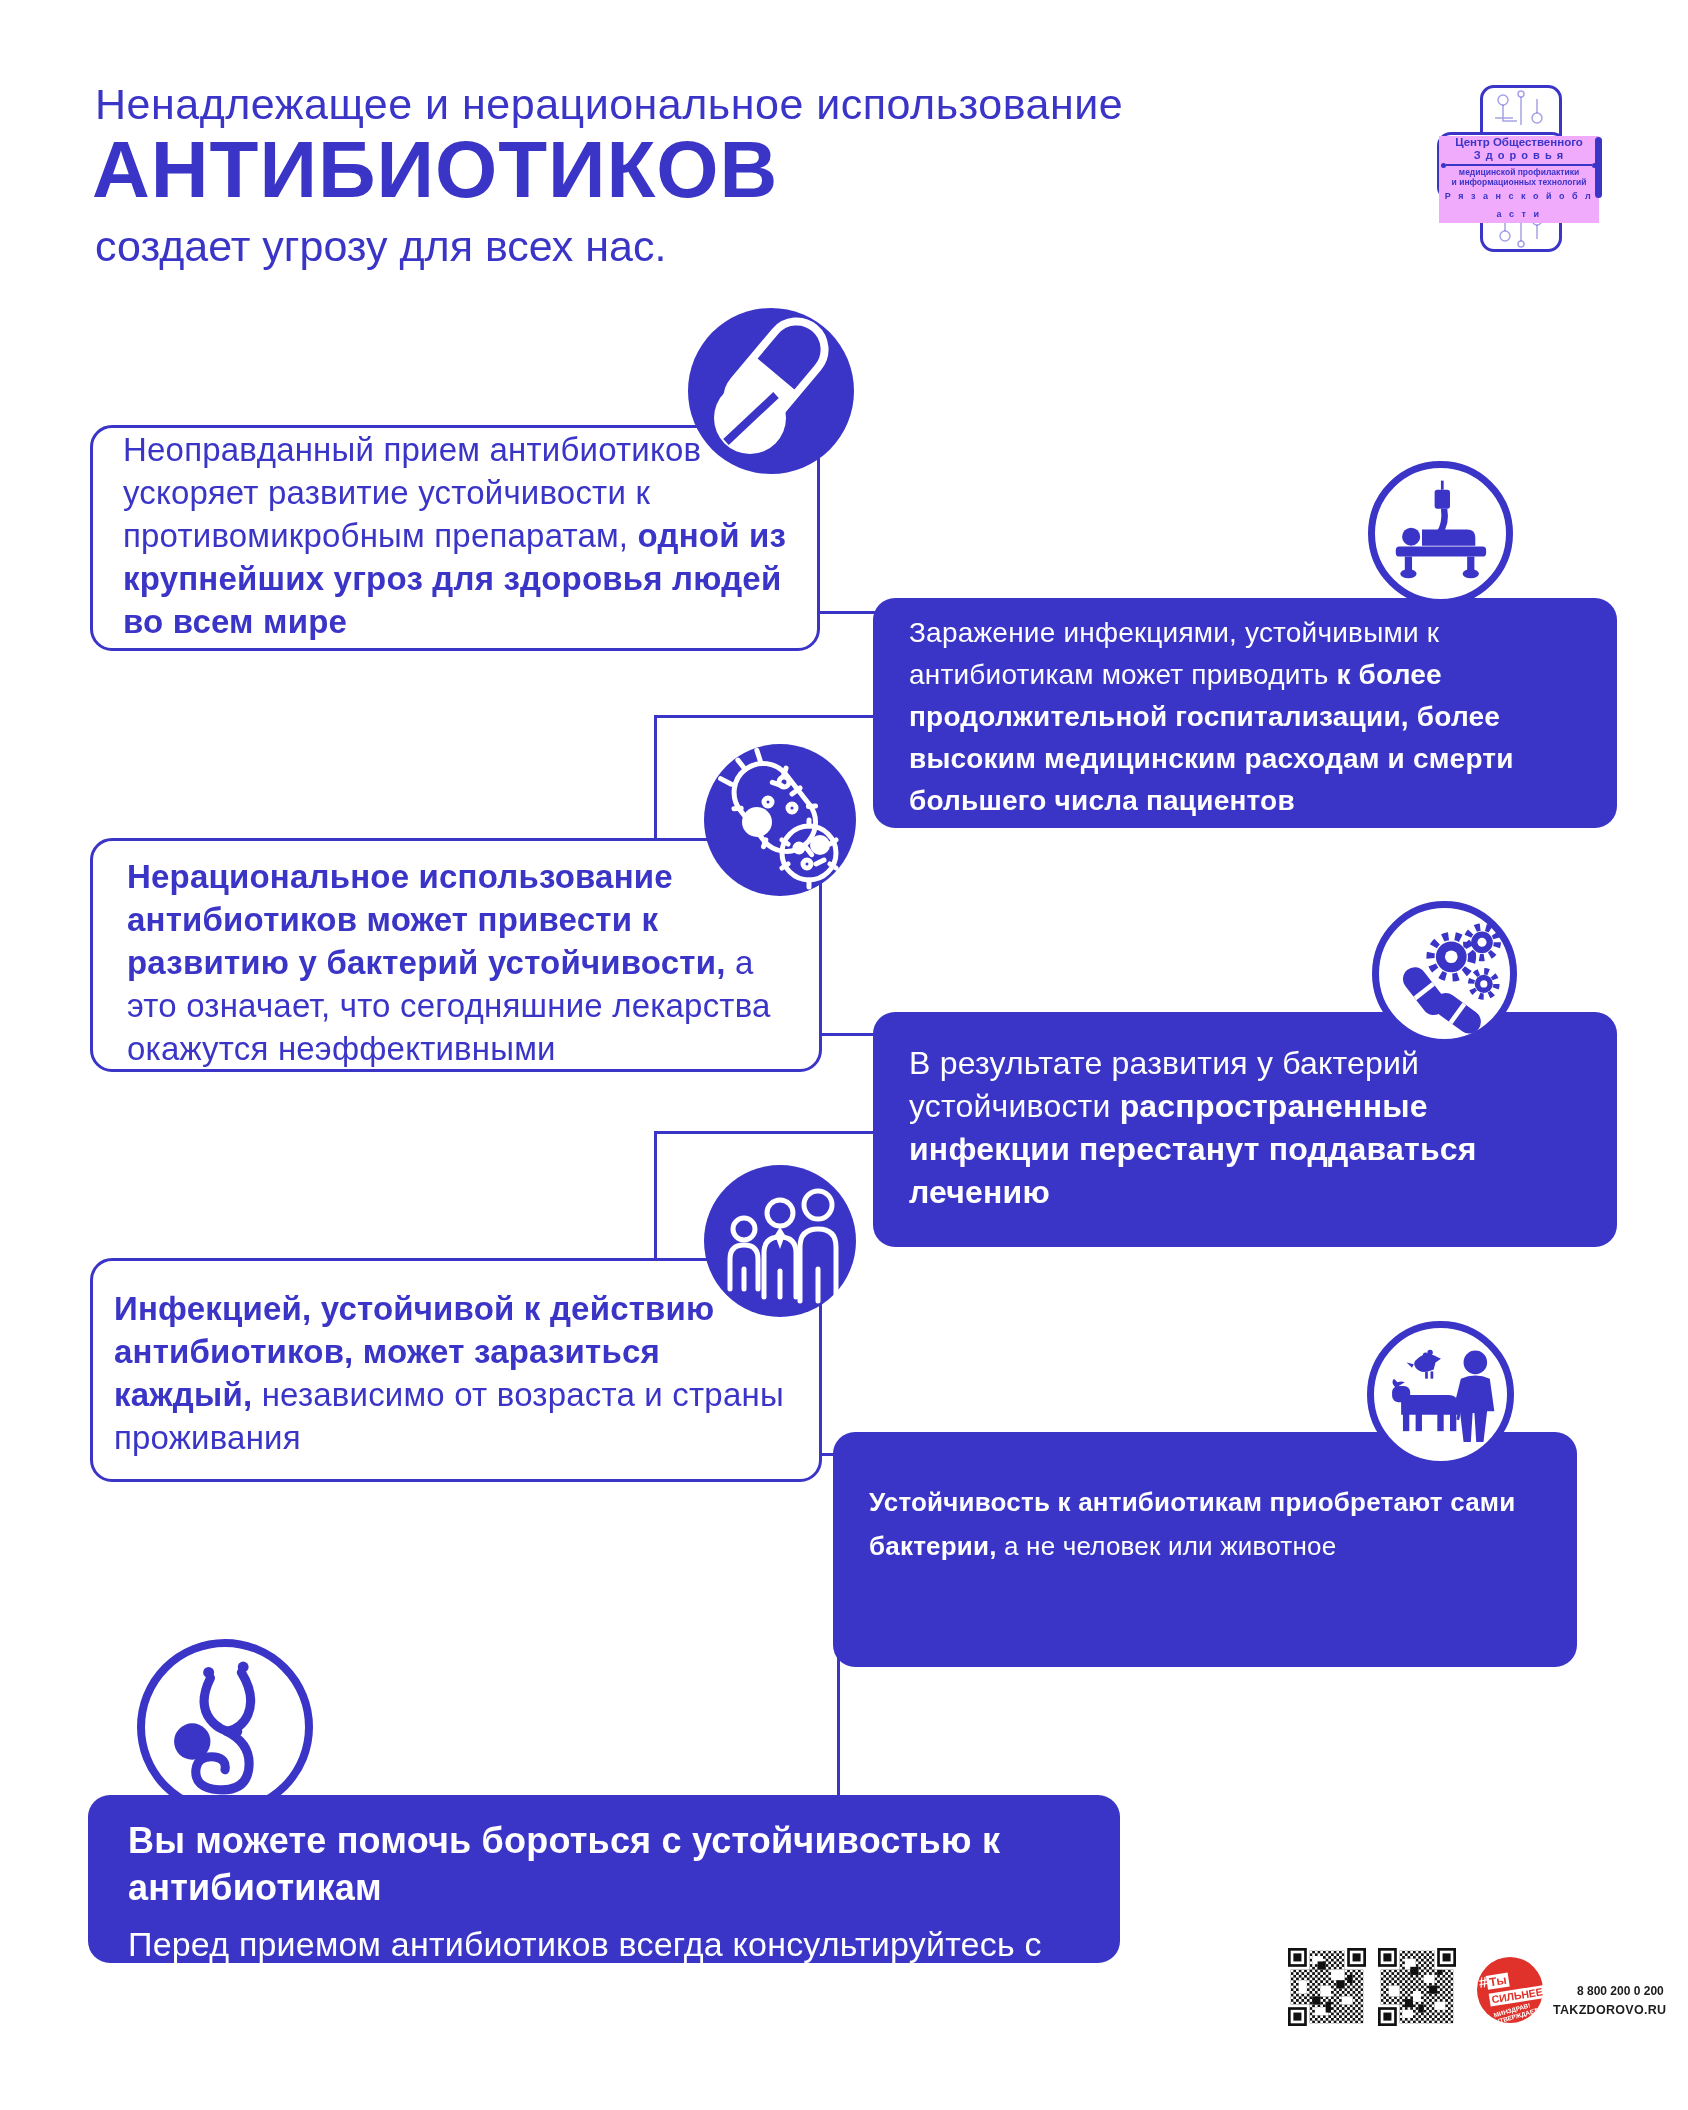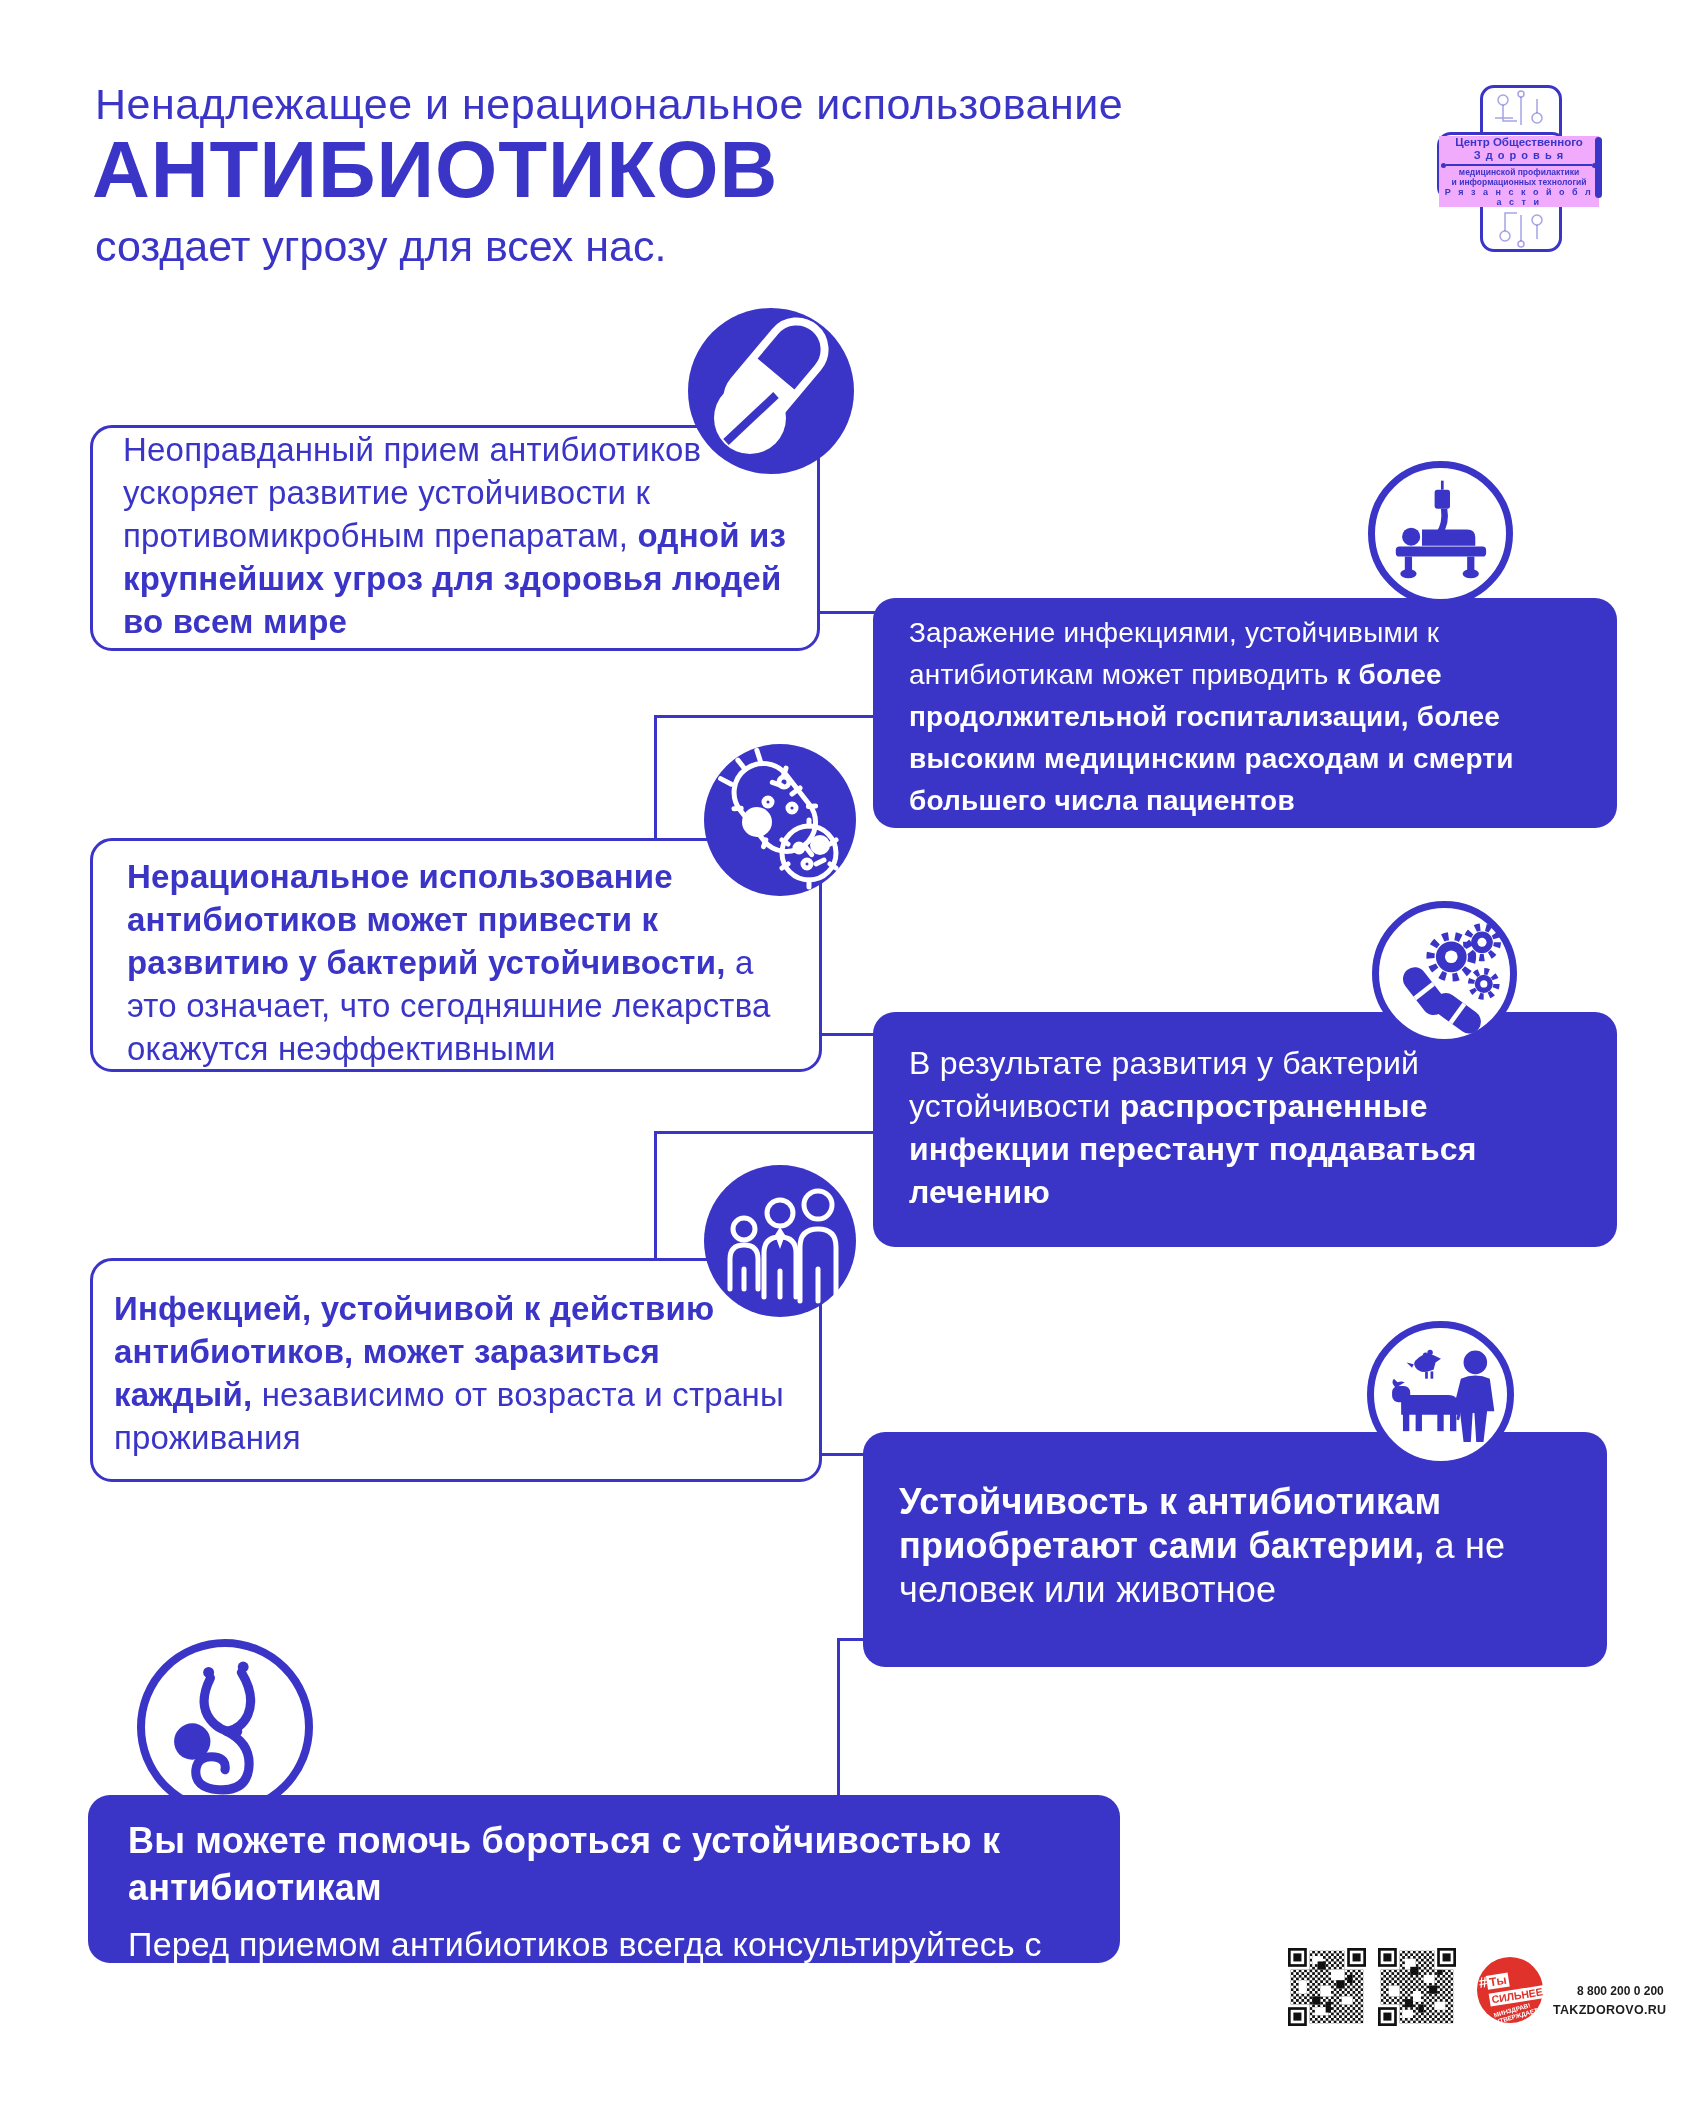--- a/index.html
+++ b/index.html
@@ -17,21 +17,21 @@
   .logo-bar{position:absolute;left:170px;top:59px;width:7px;height:61px;background:#3a34c7;border-radius:4px;}
   .logo-circuit{position:absolute;left:0;top:0;width:185px;height:185px;}
   .logo-text{position:absolute;left:14px;top:58px;width:160px;text-align:center;color:#3a34c7;background:transparent;}
   .logo-text div{background:#f0abfc;}
   .lt1{font-size:11.5px;font-weight:bold;line-height:13px;}
   .lt2{font-size:11px;font-weight:bold;line-height:13px;letter-spacing:1px;}
   .lt-dots{height:6px;display:flex;align-items:center;padding:0 2px;background:#fff;}
   .lt-dots .dot{width:5px;height:5px;border-radius:50%;background:#3a34c7;}
   .lt-dots .ln{flex:1;height:1.5px;background:#3a34c7;}
   .lt3{font-size:8.5px;line-height:9.5px;font-weight:bold;}
-  .lt5{font-size:9px;line-height:10px;font-weight:bold;letter-spacing:2.5px;}
+  .lt5{font-size:9px;line-height:18px;font-weight:bold;letter-spacing:2.5px;}
   
   .card-white{position:absolute;background:#fff;border:3px solid #3a34c7;border-radius:22px;box-sizing:border-box;color:#3a34c7;}
   .card-blue{position:absolute;background:#3a34c7;border-radius:22px;box-sizing:border-box;color:#fff;}
   .card-white p,.card-blue p{margin:0;}
   .ctext{letter-spacing:.2px;}
   
   .conn{position:absolute;background:#3a34c7;}
   
   .cir-fill{position:absolute;border-radius:50%;background:#3a34c7;}
   .cir-line{position:absolute;border-radius:50%;background:#fff;border:7px solid #3a34c7;box-sizing:border-box;}
@@ -197,21 +197,21 @@
       <line x1="40" y1="124" x2="40" y2="104"></line>
       <circle cx="76" cy="48" r="13"></circle>
       <path d="M60 132 v-44 q0 -16 16 -16 q16 0 16 16 v44"></path>
       <line x1="76" y1="132" x2="76" y2="106"></line>
       <path d="M76 62 l-5 8 l5 14 l5 -14 z" fill="#fff" stroke="none"></path>
       <circle cx="114" cy="40" r="14"></circle>
       <path d="M96 136 v-54 q0 -18 18 -18 q18 0 18 18 v54"></path>
       <line x1="114" y1="136" x2="114" y2="104"></line>
     </svg>
   </div>
-  <div class="card-blue" style="left:863px;top:1432px;width:744px;height:235px;padding:48px 36px;font-size:36px;line-height:44px;">
+  <div class="card-blue" style="left:833px;top:1432px;width:744px;height:235px;padding:48px 36px;font-size:26px;line-height:44px;">
     <p class="ctext"><span></span><strong>Устойчивость к антибиотикам приобретают сами бактерии,</strong><span> а не человек или животное</span></p>
   </div>
   <div class="cir-line" style="left:1367px;top:1321px;width:147px;height:147px;">
     <svg viewBox="0 0 147 147" fill="#3a34c7">
 
       <circle cx="57" cy="30" r="3"></circle>
         <circle cx="62" cy="27" r="3"></circle>
       <path d="M48 34 q8 -8 18 -4 l8 4 l-6 4 l-2 8 q-14 6 -20 -2 q-4 -6 2 -10 z"></path>
       <path d="M44 40 l-8 -2 l6 6 z"></path>
       <line x1="58" y1="48" x2="58" y2="56" stroke="#3a34c7" stroke-width="3"></line>

